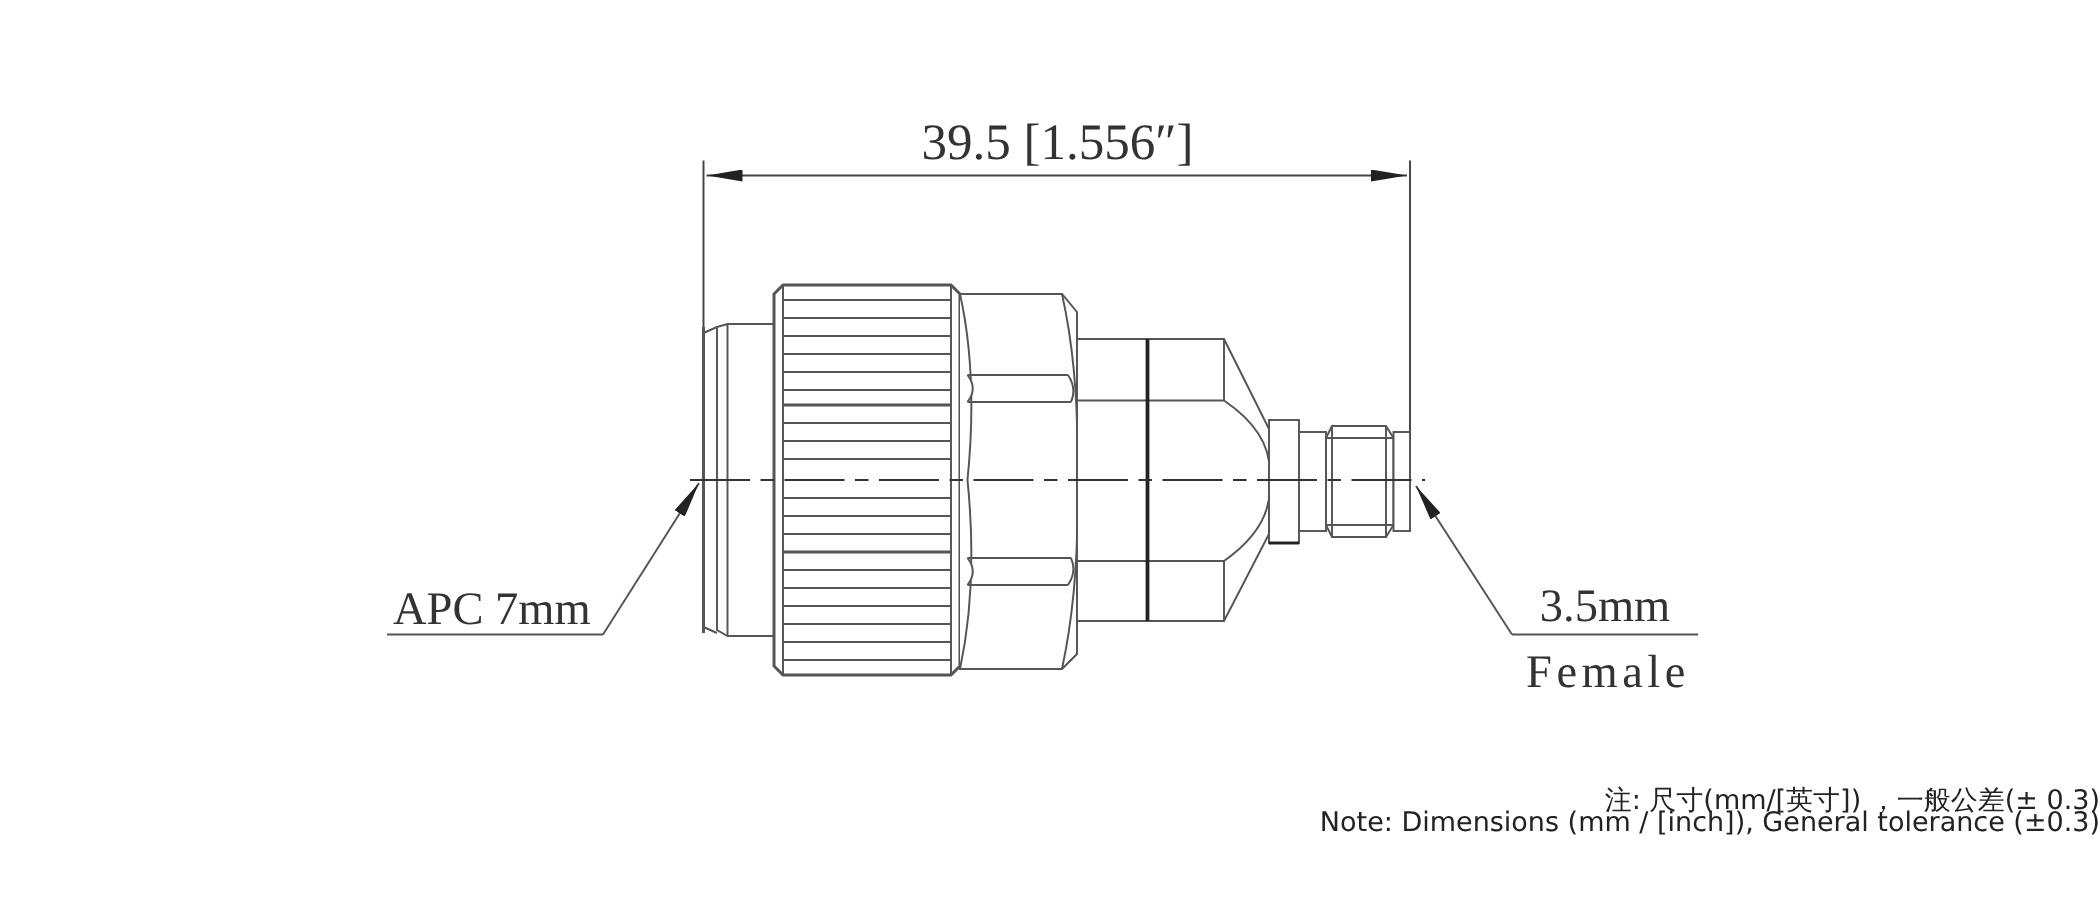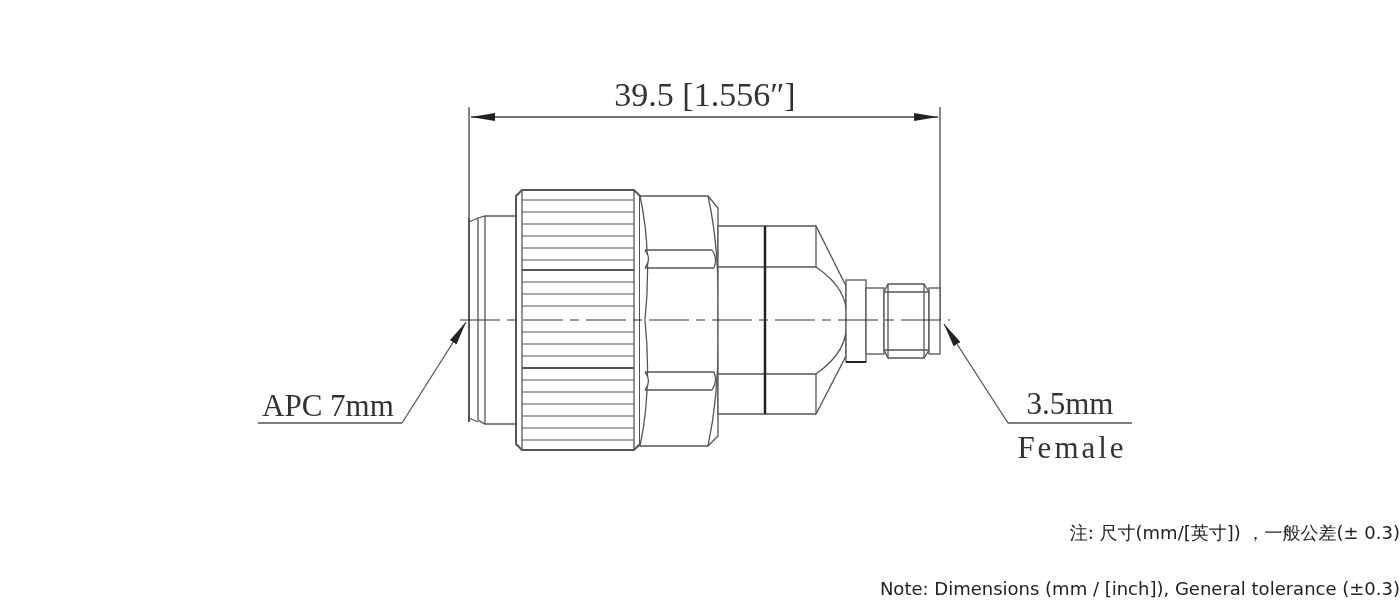--- a/index.html
+++ b/index.html
@@ -2,21 +2,21 @@
 <html><head>
 <meta charset="utf-8">
 <style>
   html, body { margin: 0; padding: 0; background: #ffffff; }
   body { width: 1400px; height: 600px; position: relative; overflow: hidden; font-family: "Liberation Sans", sans-serif; }
   #drawing { position: absolute; left: 0; top: 0; width: 1400px; height: 500px; }
   .dim-text { font-family: "Liberation Serif", serif; font-size: 34px; fill: #333; }
   .label-text { font-family: "Liberation Serif", serif; font-size: 31px; fill: #333; }
   .note { position: absolute; left: 0; width: 1400px; text-align: right; font-family: "DejaVu Sans", sans-serif; font-size: 18px; color: #222; }
   #note-cn { top: 521px; }
-  #note-en { top: 578px; }
+  #note-en { top: 538px; }
 </style>
 </head>
 <body>
 
 <svg id="drawing" viewBox="0 0 1400 500" xmlns="http://www.w3.org/2000/svg">
   <defs>
     <marker id="arr" viewBox="0 0 10 10" refX="10" refY="5" markerWidth="9" markerHeight="7" orient="auto-start-reverse" markerUnits="userSpaceOnUse">
       <path d="M0,0 L10,5 L0,10 z" fill="#222"></path>
     </marker>
     <marker id="arrlong" viewBox="0 0 24 8" refX="24" refY="4" markerWidth="24" markerHeight="8" orient="auto-start-reverse" markerUnits="userSpaceOnUse">

